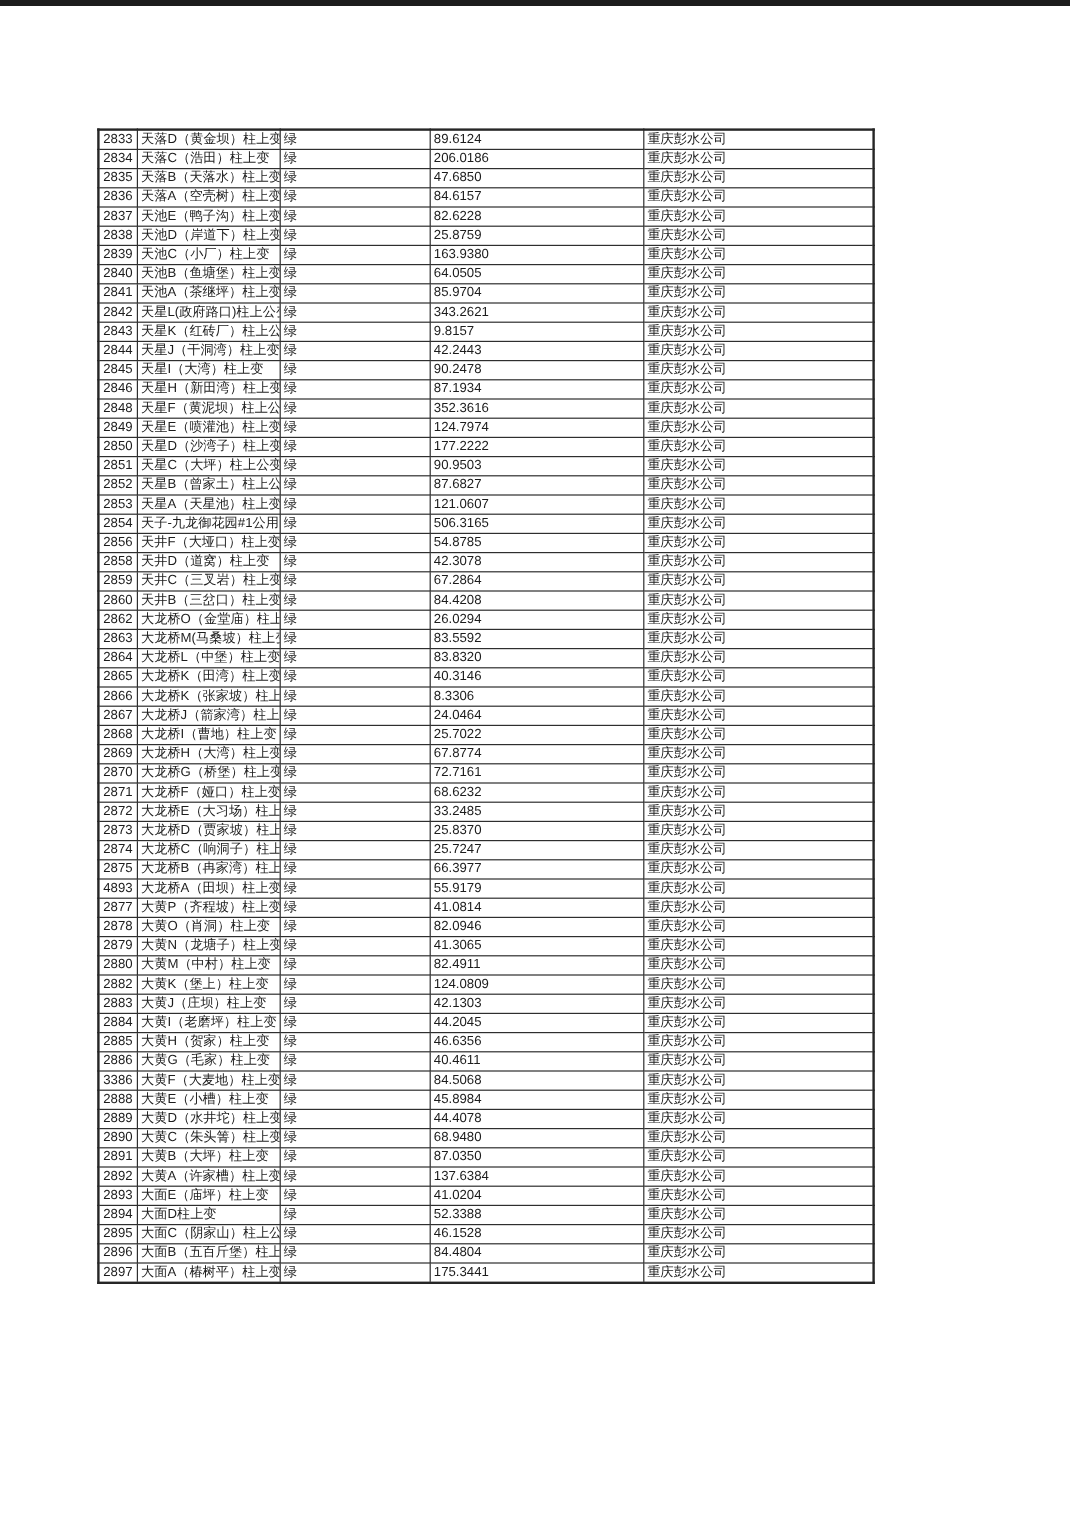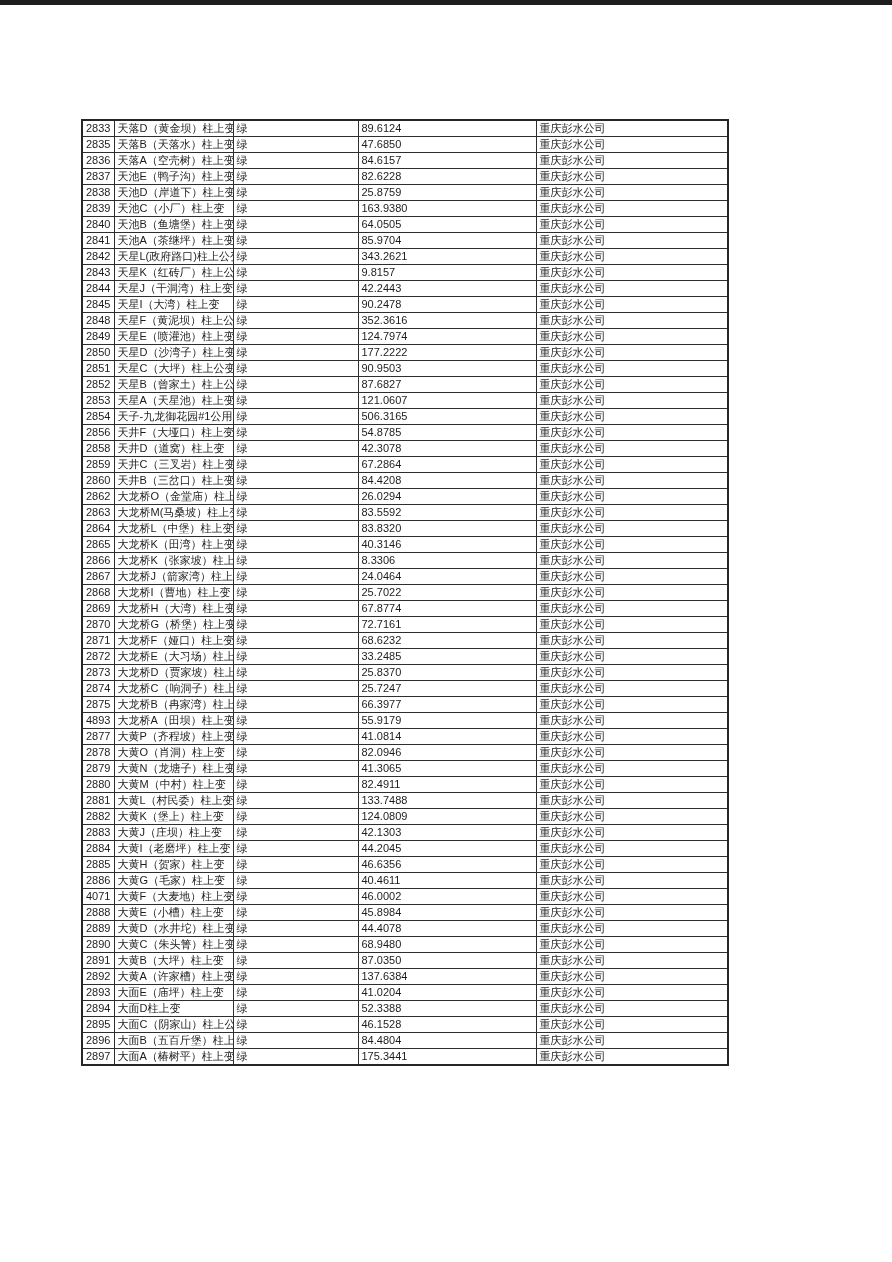--- a/index.html
+++ b/index.html
@@ -18,21 +18,20 @@
     background: #1d1d1d;
   }
   table.grid {
     position: absolute;
     left: 81px;
     top: 107px;
     width: 646px;
     border-collapse: collapse;
     table-layout: fixed;
     border: 2px solid #262626;
-    margin-top: 12px;
   }
   table.grid td {
     border: 1px solid #2e2e2e;
     height: 15px;
     line-height: 15px;
     font-size: 11px;
     color: #1c1c1c;
     padding: 0 0 0 3px;
     white-space: nowrap;
     overflow: hidden;
@@ -56,20 +55,27 @@
   </colgroup>
   <tbody>
       <tr>
         <td class="col-id">2833</td>
         <td class="col-name">天落D（黄金坝）柱上变</td>
         <td class="col-status">绿</td>
         <td class="col-value">89.6124</td>
         <td class="col-company">重庆彭水公司</td>
       </tr>
       <tr>
+        <td class="col-id">2834</td>
+        <td class="col-name">天落C（浩田）柱上变</td>
+        <td class="col-status">绿</td>
+        <td class="col-value">206.0186</td>
+        <td class="col-company">重庆彭水公司</td>
+      </tr>
+      <tr>
         <td class="col-id">2835</td>
         <td class="col-name">天落B（天落水）柱上变</td>
         <td class="col-status">绿</td>
         <td class="col-value">47.6850</td>
         <td class="col-company">重庆彭水公司</td>
       </tr>
       <tr>
         <td class="col-id">2836</td>
         <td class="col-name">天落A（空壳树）柱上变</td>
         <td class="col-status">绿</td>
@@ -133,20 +139,27 @@
         <td class="col-company">重庆彭水公司</td>
       </tr>
       <tr>
         <td class="col-id">2845</td>
         <td class="col-name">天星I（大湾）柱上变</td>
         <td class="col-status">绿</td>
         <td class="col-value">90.2478</td>
         <td class="col-company">重庆彭水公司</td>
       </tr>
       <tr>
+        <td class="col-id">2846</td>
+        <td class="col-name">天星H（新田湾）柱上变</td>
+        <td class="col-status">绿</td>
+        <td class="col-value">87.1934</td>
+        <td class="col-company">重庆彭水公司</td>
+      </tr>
+      <tr>
         <td class="col-id">2848</td>
         <td class="col-name">天星F（黄泥坝）柱上公变</td>
         <td class="col-status">绿</td>
         <td class="col-value">352.3616</td>
         <td class="col-company">重庆彭水公司</td>
       </tr>
       <tr>
         <td class="col-id">2849</td>
         <td class="col-name">天星E（喷灌池）柱上变</td>
         <td class="col-status">绿</td>
@@ -343,27 +356,20 @@
         <td class="col-company">重庆彭水公司</td>
       </tr>
       <tr>
         <td class="col-id">2880</td>
         <td class="col-name">大黄M（中村）柱上变</td>
         <td class="col-status">绿</td>
         <td class="col-value">82.4911</td>
         <td class="col-company">重庆彭水公司</td>
       </tr>
       <tr>
-        <td class="col-id">2881</td>
-        <td class="col-name">大黄L（村民委）柱上变</td>
-        <td class="col-status">绿</td>
-        <td class="col-value">133.7488</td>
-        <td class="col-company">重庆彭水公司</td>
-      </tr>
-      <tr>
         <td class="col-id">2882</td>
         <td class="col-name">大黄K（堡上）柱上变</td>
         <td class="col-status">绿</td>
         <td class="col-value">124.0809</td>
         <td class="col-company">重庆彭水公司</td>
       </tr>
       <tr>
         <td class="col-id">2883</td>
         <td class="col-name">大黄J（庄坝）柱上变</td>
         <td class="col-status">绿</td>
@@ -385,24 +391,24 @@
         <td class="col-company">重庆彭水公司</td>
       </tr>
       <tr>
         <td class="col-id">2886</td>
         <td class="col-name">大黄G（毛家）柱上变</td>
         <td class="col-status">绿</td>
         <td class="col-value">40.4611</td>
         <td class="col-company">重庆彭水公司</td>
       </tr>
       <tr>
-        <td class="col-id">4071</td>
+        <td class="col-id">3386</td>
         <td class="col-name">大黄F（大麦地）柱上变</td>
         <td class="col-status">绿</td>
-        <td class="col-value">46.0002</td>
+        <td class="col-value">84.5068</td>
         <td class="col-company">重庆彭水公司</td>
       </tr>
       <tr>
         <td class="col-id">2888</td>
         <td class="col-name">大黄E（小槽）柱上变</td>
         <td class="col-status">绿</td>
         <td class="col-value">45.8984</td>
         <td class="col-company">重庆彭水公司</td>
       </tr>
       <tr>

